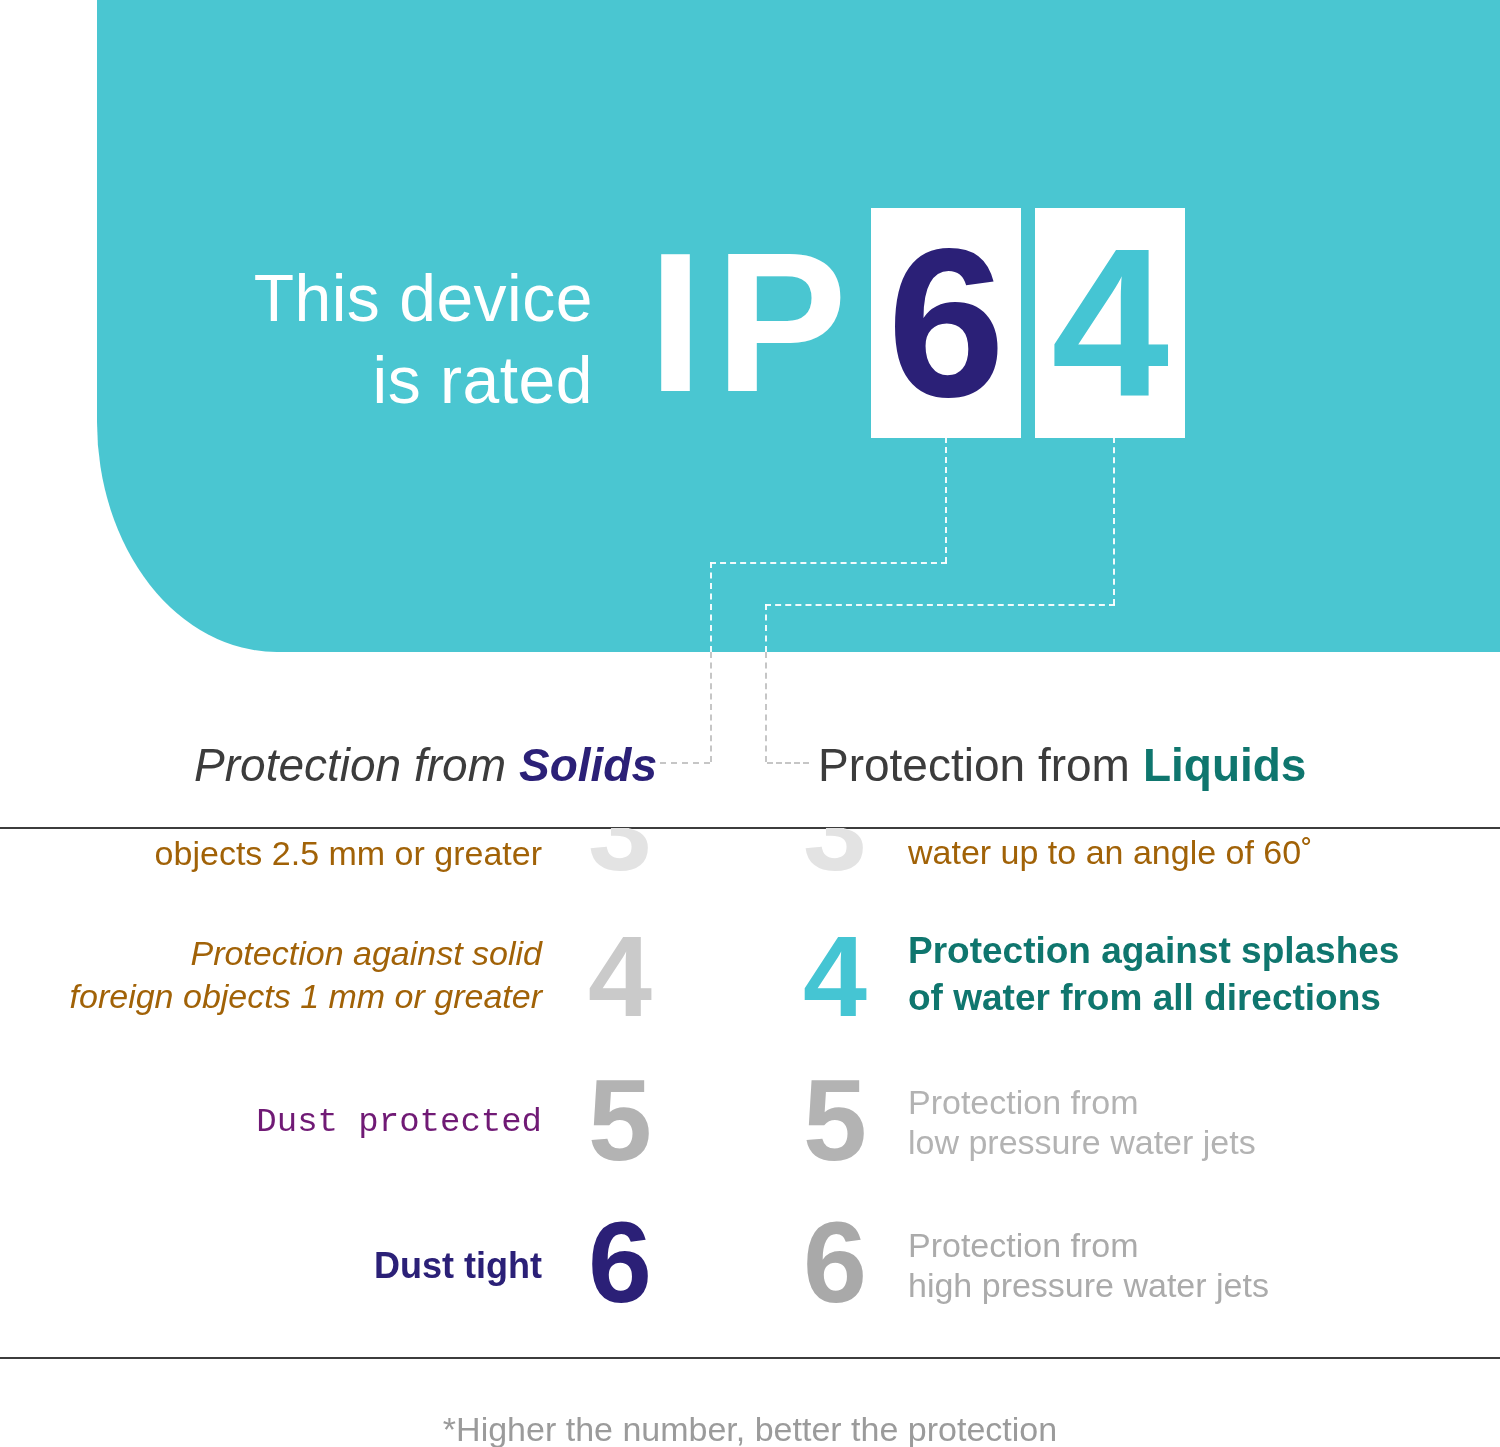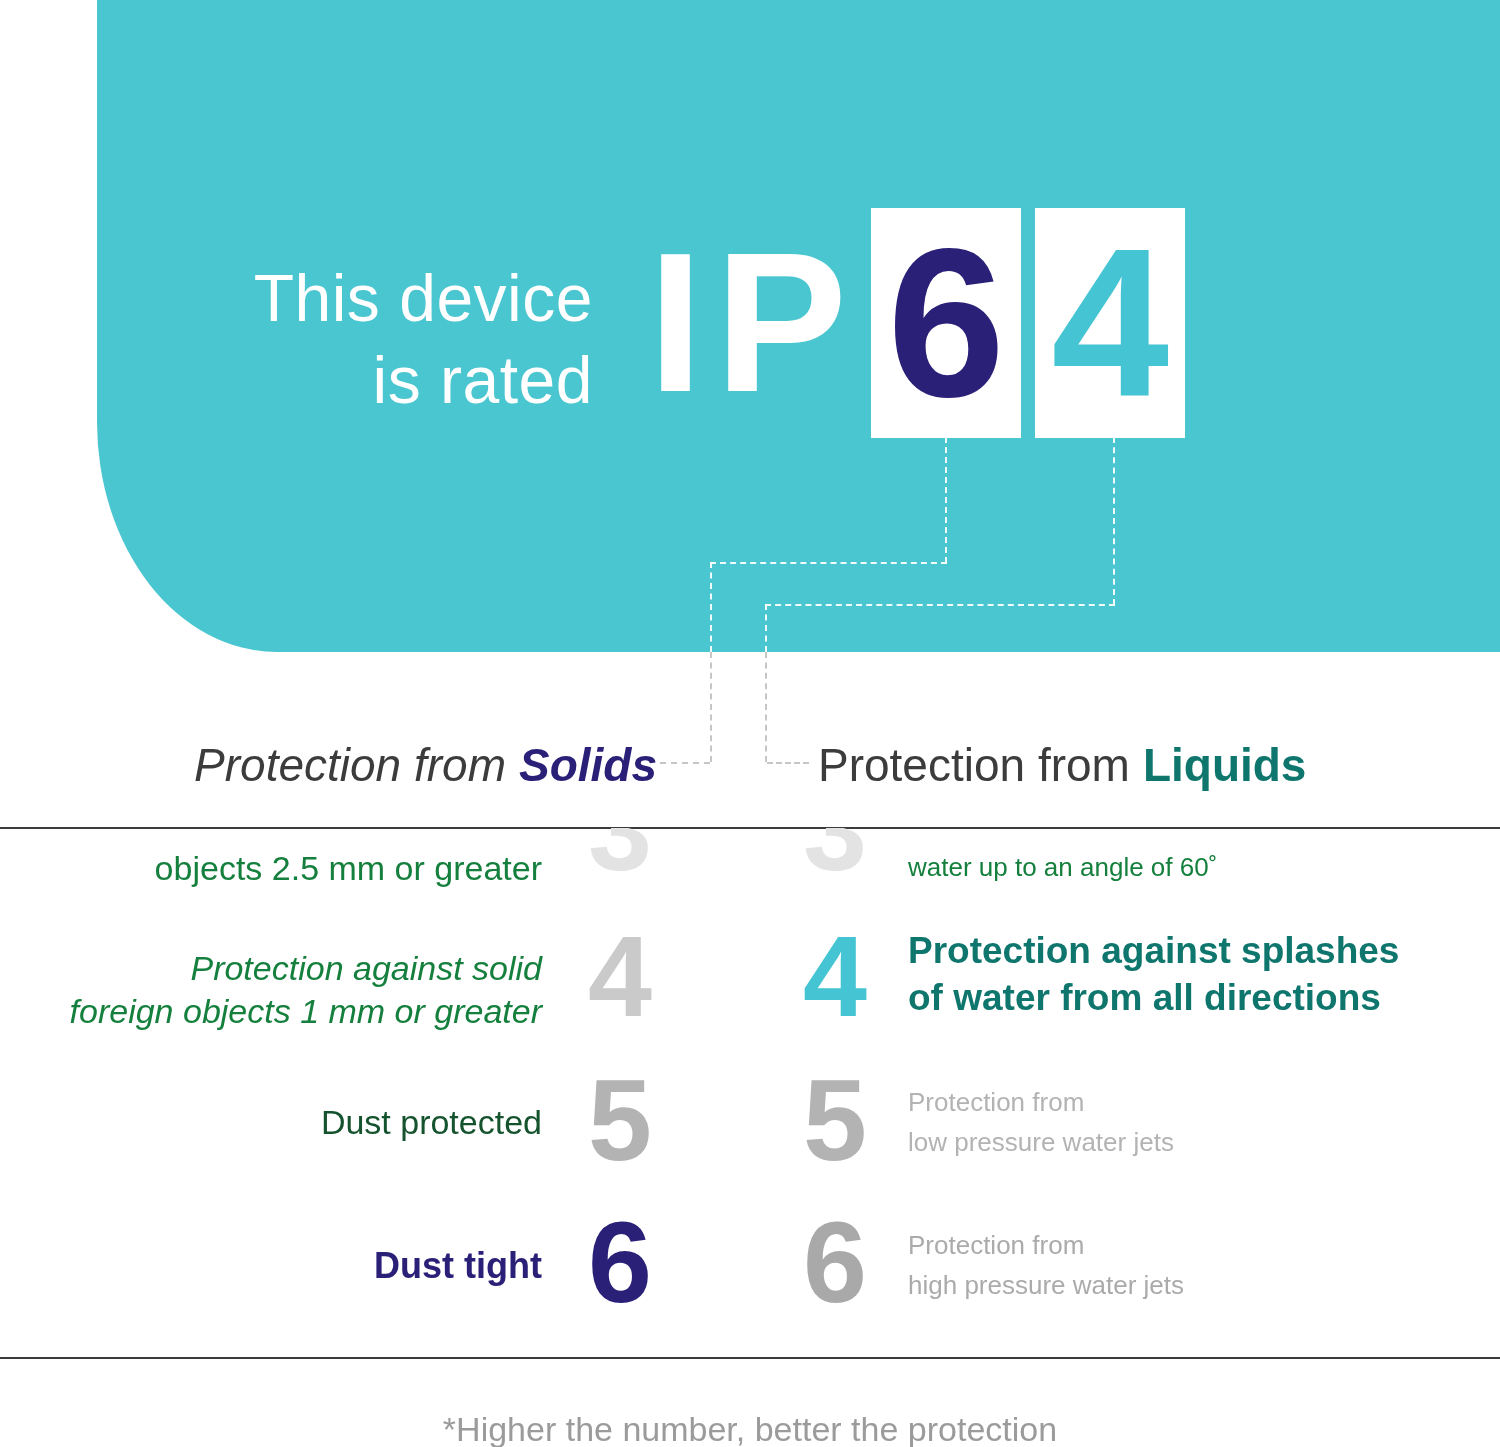--- a/index.html
+++ b/index.html
@@ -54,33 +54,33 @@
   .title-liquids { left:818px; }
   .title-liquids .emph { color:#0f766e; }
 
   .divider { position:absolute; left:0; width:1500px; border-top:2px solid #3C3C3C; }
   .divider.top    { top:827px; }
   .divider.bottom { top:1357px; }
 
   
   .sol-text { position:absolute; left:0; width:542px; text-align:right;
               font-size:34px; line-height:43px; }
-  .liq-text { position:absolute; left:908px; font-size:26px; line-height:40px; }
+  .liq-text { position:absolute; left:908px; font-size:34px; line-height:40px; }
   .sol-text span, .liq-text span { display:block; }
 
   .num-cell { position:absolute; width:130px; text-align:center;
               font-size:115px; line-height:115px; font-weight:700; }
   .num-col-sol { left:555px; }
   .num-col-liq { left:770px; }
 
   .num-clip { position:absolute; width:130px; height:50px; top:828px; overflow:hidden; text-align:center; }
   .num-clip .num { display:block; font-size:115px; line-height:115px; font-weight:700;
                    margin-top:-55px; color:#E3E3E3; }
 
-  .c-faded    { color:#15803d;margin-top:15px; }
+  .c-faded    { color:#a16207; }
   .c-gray-num { color:#CACACA; }
   .c-mid-num  { color:#B3B3B3; }
   .c-dark-num { color:#A9A9A9; }
   .c-mid-text { color:#B3B3B3; }
   .c-low-text { color:#ABABAB; }
 
   .r4-liq-text { top:927px; font-size:37px; line-height:47px; font-weight:700; color:#0f766e; }
   .r6-sol-text { font-size:36px; font-weight:700; color:#2B2077; }
 
   .footer-note {
@@ -153,21 +153,21 @@
     <span>4</span>
   </div>
   <div class="num-cell num-col-liq" style="top:919px; color:#45C5D3;">
     <span>4</span>
   </div>
   <div class="liq-text r4-liq-text">
     <span>Protection against splashes</span>
     <span>of water from all directions</span>
   </div>
 
-  <div class="sol-text" style="top:1101px; color:#14532d;">
+  <div class="sol-text" style="top:1101px; color:#701a75;font-family:Liberation Mono, monospace;">
     <span>Dust protected</span>
   </div>
   <div class="num-cell num-col-sol c-mid-num" style="top:1063px;">
     <span>5</span>
   </div>
   <div class="num-cell num-col-liq c-mid-num" style="top:1063px;">
     <span>5</span>
   </div>
   <div class="liq-text c-mid-text" style="top:1082px;">
     <span>Protection from</span>

